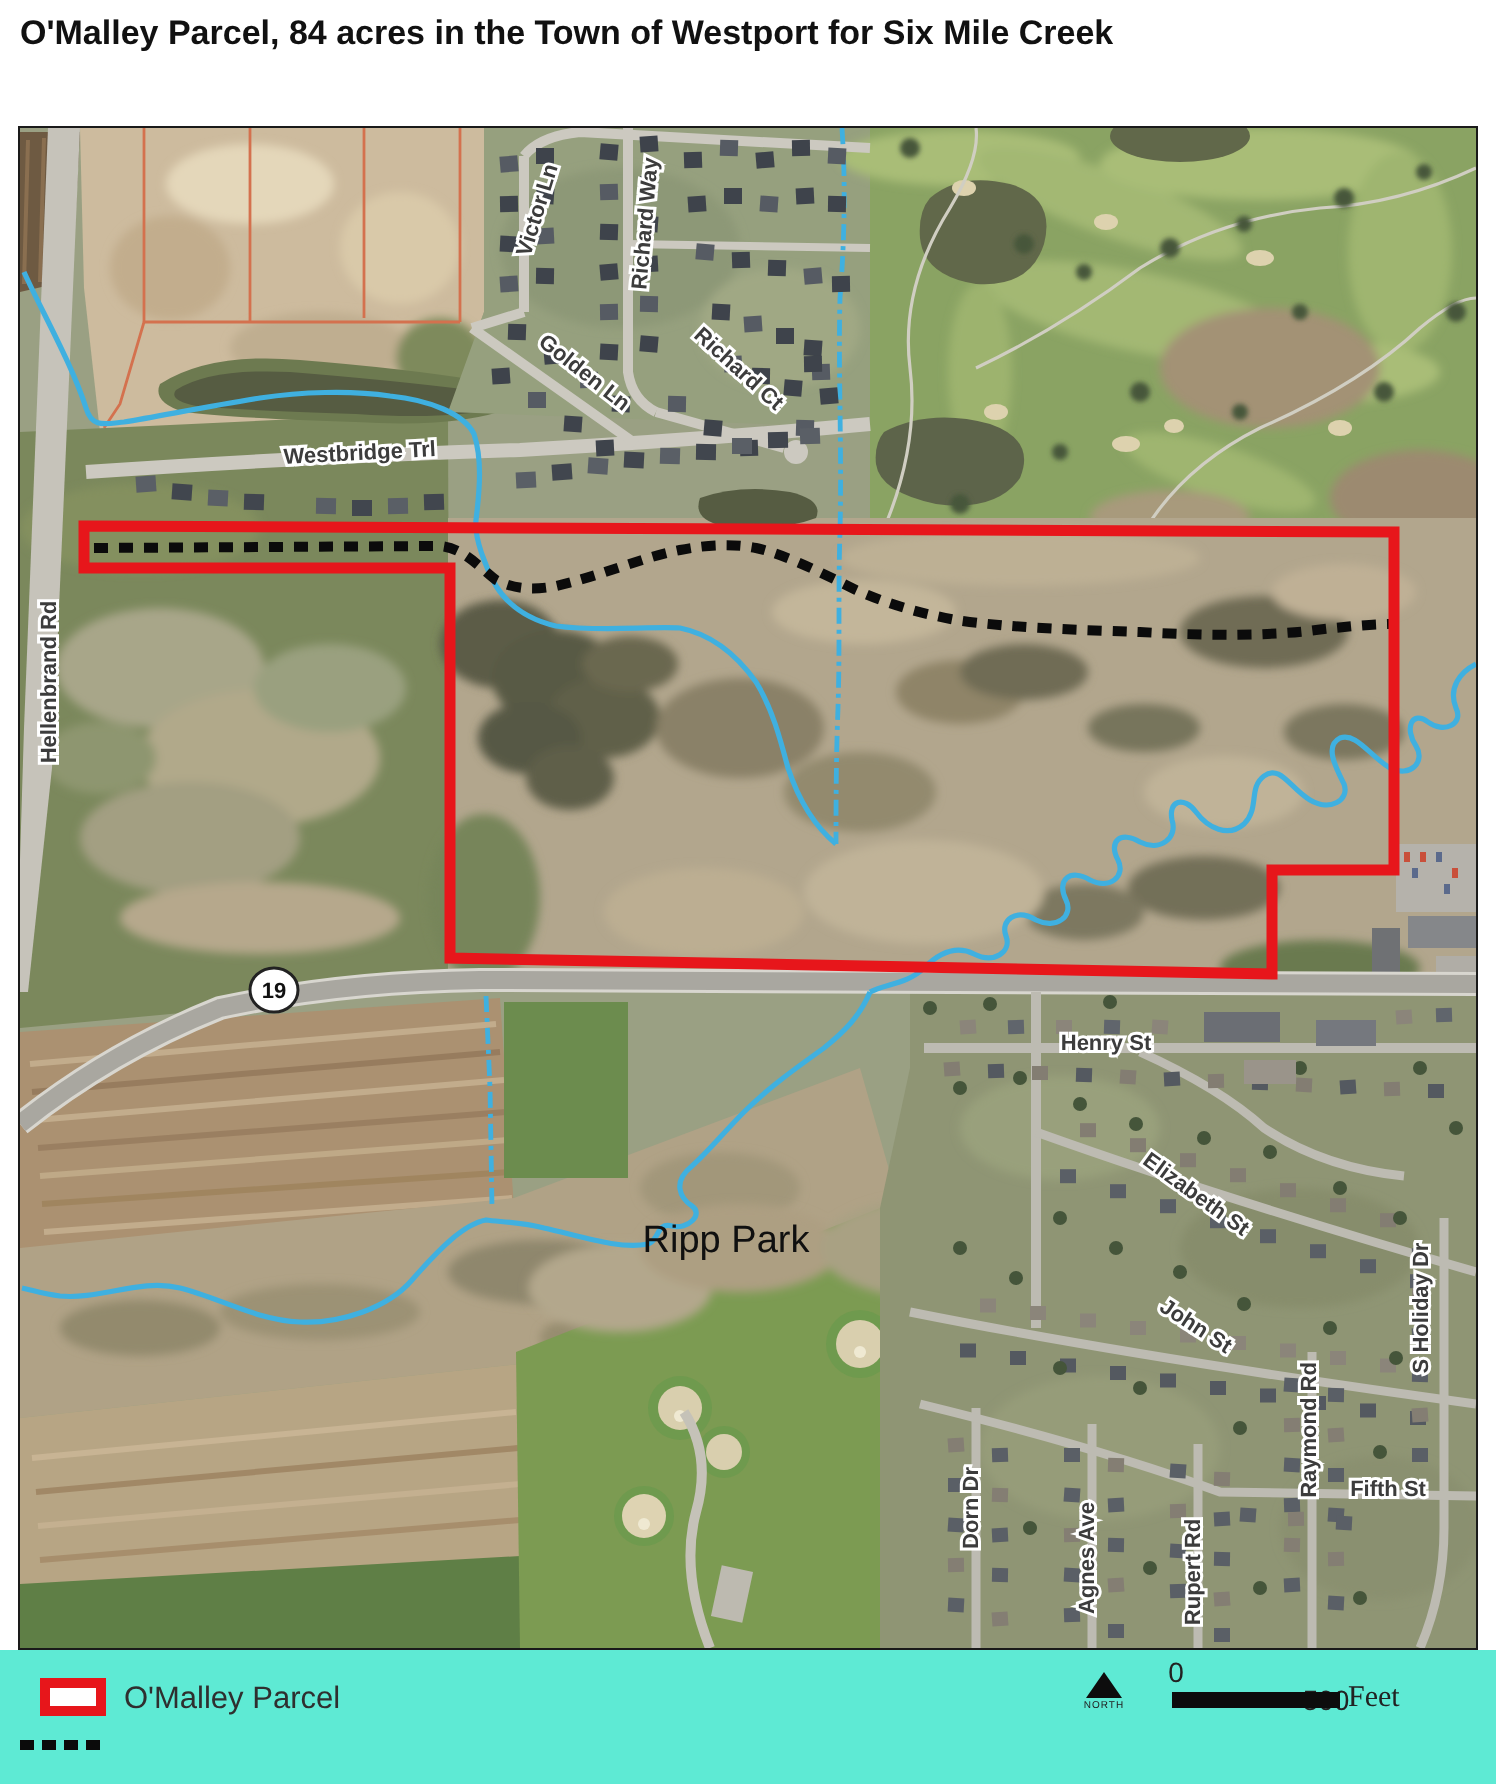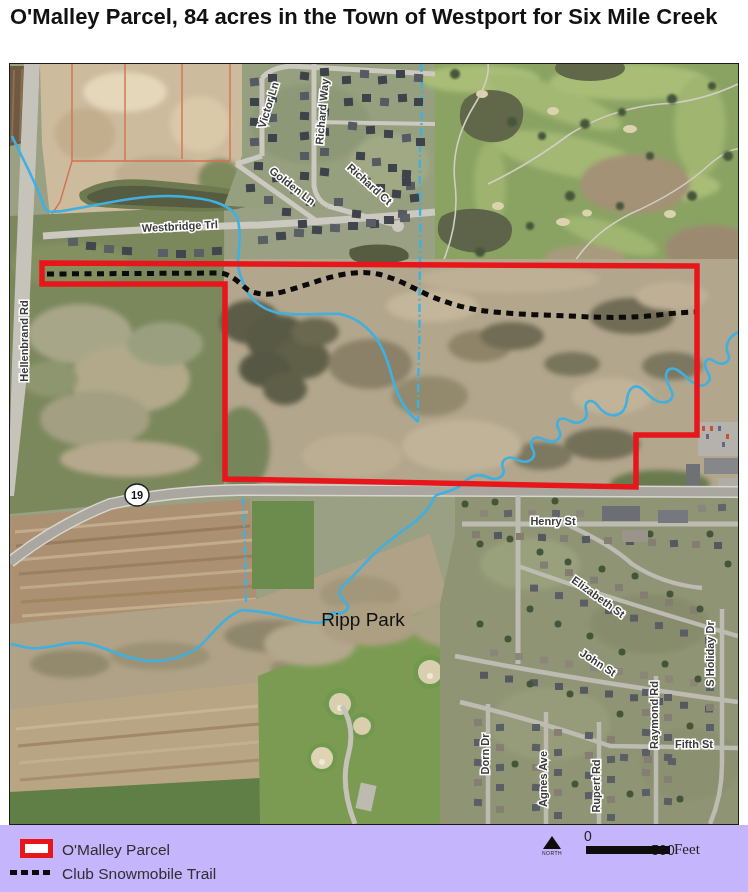--- a/index.html
+++ b/index.html
@@ -1,25 +1,25 @@
 <!DOCTYPE html>
 <html><head>
 <meta charset="utf-8">
 <style>
   html,body{margin:0;padding:0;background:#fff;}
   .page{position:relative;width:748px;height:892px;background:#ffffff;overflow:hidden;
         font-family:"Liberation Sans",sans-serif;}
   .title{position:absolute;left:10px;top:6px;width:730px;
-         font-size:22px;font-weight:bold;color:#111;line-height:21px;}
+         font-size:17px;font-weight:bold;color:#111;line-height:21px;}
   .map-frame{position:absolute;left:9px;top:63px;width:730px;height:762px;
              border:1px solid #1a1a1a;box-sizing:border-box;background:#9aa083;}
   .map-frame svg{display:block;}
 
   
-  .legend{position:absolute;left:0;top:825px;width:748px;height:67px;background:#c4b5fd;}
+  .legend{position:absolute;left:0;top:825px;width:748px;height:67px;background:#5eead4;}
   .lg-parcel-swatch{position:absolute;left:20px;top:14px;width:33px;height:19px;
                     background:#fff;border:5px solid #e7161b;box-sizing:border-box;}
   .lg-label{position:absolute;color:#2f2f2f;font-size:15.5px;}
   .lg-label-1{left:62px;top:16px;}
   .lg-label-2{left:62px;top:40px;}
   .lg-dash{position:absolute;left:10px;top:45px;width:42px;height:5px;
            background:repeating-linear-gradient(90deg,#0b0b0b 0 7px,transparent 7px 11px);}
   .north{position:absolute;left:540px;top:11px;width:24px;text-align:center;}
   .north .tri{width:0;height:0;margin:0 auto;border-left:9px solid transparent;
               border-right:9px solid transparent;border-bottom:13px solid #0d0d0d;}
@@ -560,21 +560,20 @@
       <text class="stlbl" transform="translate(704,590) rotate(-90)">S Holiday Dr</text>
       <text class="parklbl" transform="translate(353,562)">Ripp Park</text>
     </g>
   </svg>
   </div>
 
   <div class="legend">
     <div class="lg-parcel-swatch"></div>
     <div class="lg-label lg-label-1">O'Malley Parcel</div>
     <div class="lg-dash"></div>
-    <div class="lg-label lg-label-2">Club Snowmobile Trail</div>
     <div class="north">
       <div class="tri"></div>
       <div class="txt">NORTH</div>
     </div>
     <div class="sc-zero">0</div>
     <div class="sc-max">500</div>
     <div class="sc-bar"></div>
     <div class="sc-unit">Feet</div>
   </div>
 </div>

